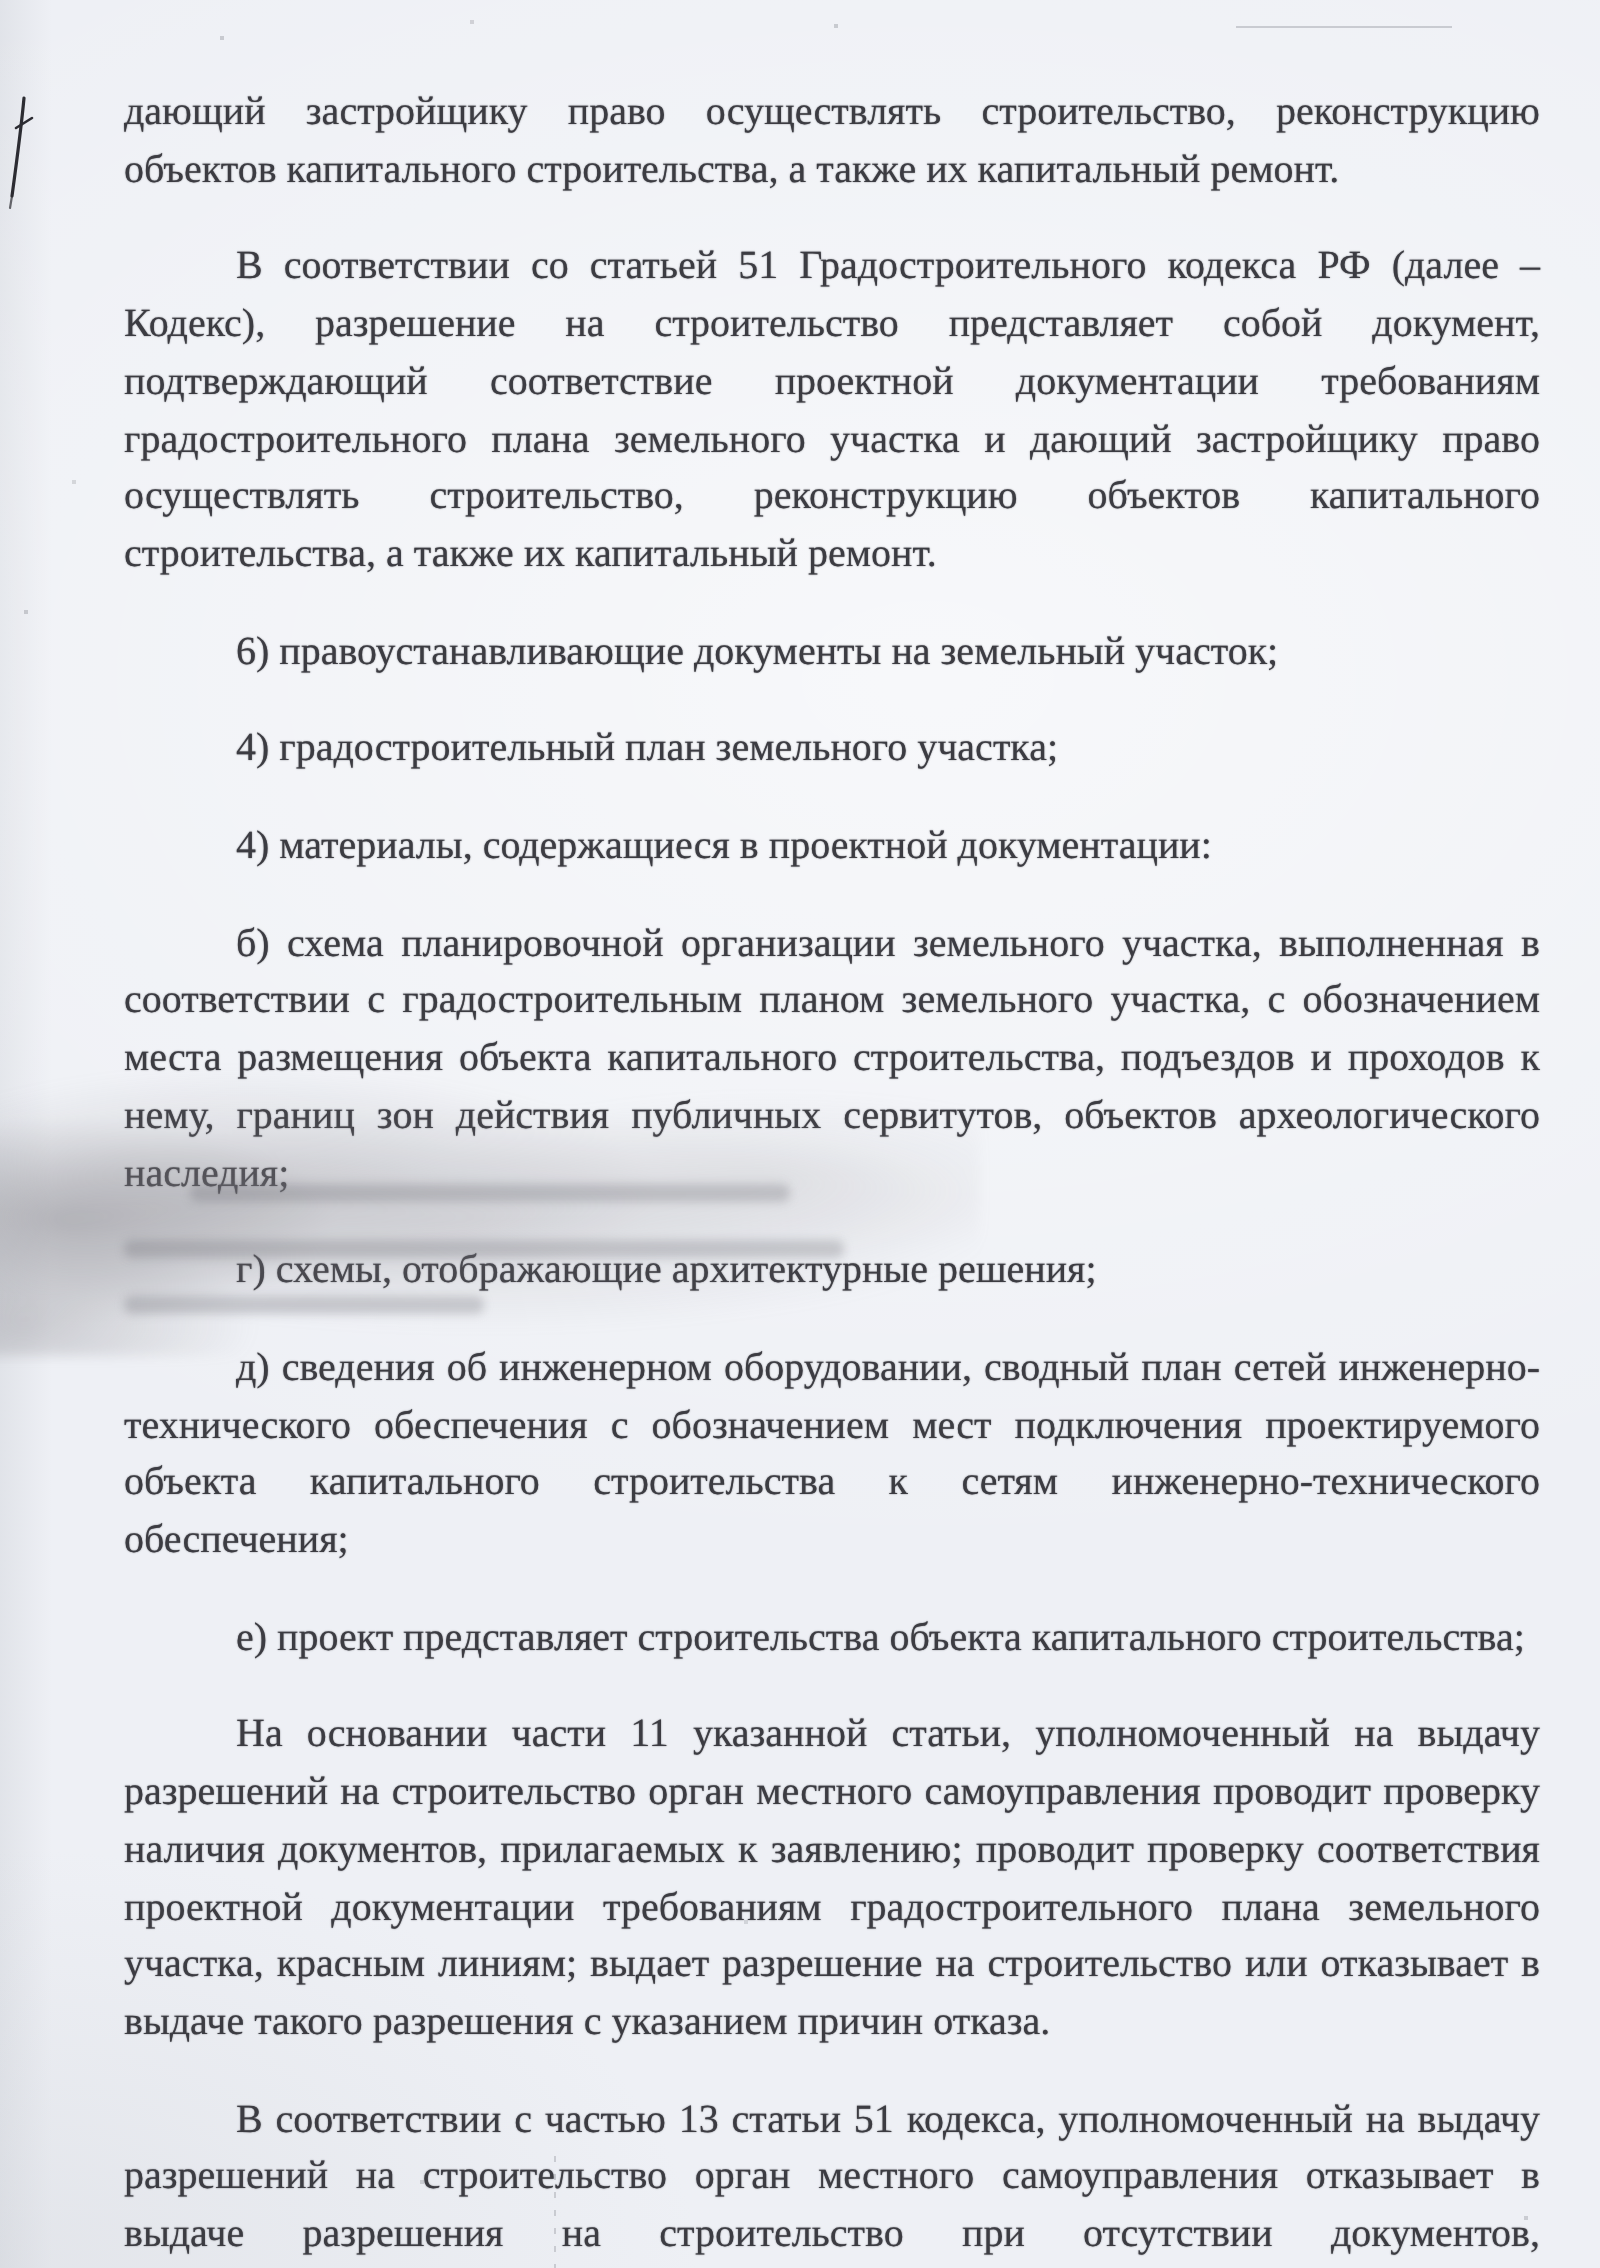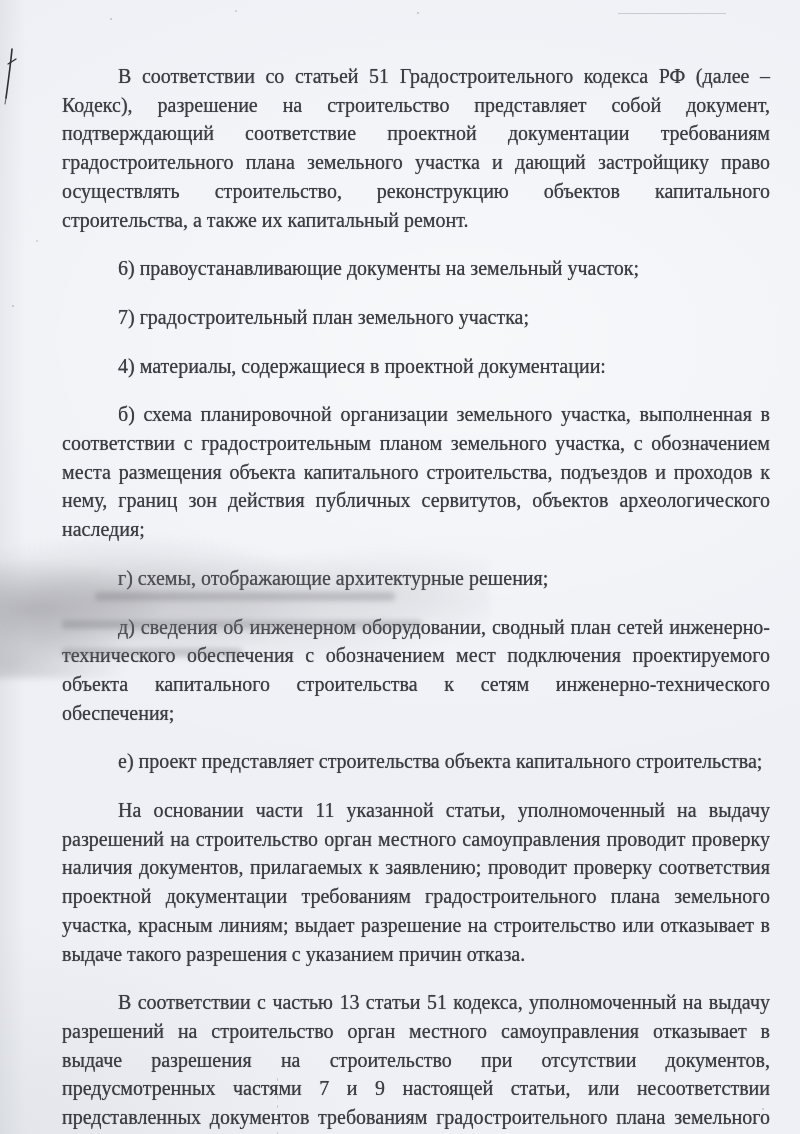--- a/index.html
+++ b/index.html
@@ -125,23 +125,24 @@
 
 <svg class="pen-mark" viewBox="0 0 22 64" aria-hidden="true">
   <path d="M11,3 C10,14 8,30 5,52" fill="none" stroke="#2c2c32" stroke-width="1.6" stroke-linecap="round"></path>
   <path d="M7,18 L15,13" fill="none" stroke="#2c2c32" stroke-width="1.3" stroke-linecap="round"></path>
   <path d="M5,52 L4,58" fill="none" stroke="#2c2c32" stroke-width="1.1" stroke-linecap="round" opacity="0.7"></path>
 </svg>
 
 <div class="streak"></div>
 
 <div class="text-block">
+    <p class="para">дающий застройщику право осуществлять строительство, реконструкцию объектов капитального строительства, а также их капитальный ремонт.</p>
     <p class="para indent">В соответствии со статьей 51 Градостроительного кодекса РФ (далее – Кодекс), разрешение на строительство представляет собой документ, подтверждающий соответствие проектной документации требованиям градостроительного плана земельного участка и дающий застройщику право осуществлять строительство, реконструкцию объектов капитального строительства, а также их капитальный ремонт.</p>
     <p class="para indent">6) правоустанавливающие документы на земельный участок;</p>
-    <p class="para indent">7) градостроительный план земельного участка;</p>
+    <p class="para indent">4) градостроительный план земельного участка;</p>
     <p class="para indent">4) материалы, содержащиеся в проектной документации:</p>
     <p class="para indent">б) схема планировочной организации земельного участка, выполненная в соответствии с градостроительным планом земельного участка, с обозначением места размещения объекта капитального строительства, подъездов и проходов к нему, границ зон действия публичных сервитутов, объектов археологического наследия;</p>
     <p class="para indent">г) схемы, отображающие архитектурные решения;</p>
     <p class="para indent">д) сведения об инженерном оборудовании, сводный план сетей инженерно-технического обеспечения с обозначением мест подключения проектируемого объекта капитального строительства к сетям инженерно-технического обеспечения;</p>
     <p class="para indent">е) проект представляет строительства объекта капитального строительства;</p>
     <p class="para indent">На основании части 11 указанной статьи, уполномоченный на выдачу разрешений на строительство орган местного самоуправления проводит проверку наличия документов, прилагаемых к заявлению; проводит проверку соответствия проектной документации требованиям градостроительного плана земельного участка, красным линиям; выдает разрешение на строительство или отказывает в выдаче такого разрешения с указанием причин отказа.</p>
     <p class="para indent">В соответствии с частью 13 статьи 51 кодекса, уполномоченный на выдачу разрешений на строительство орган местного самоуправления отказывает в выдаче разрешения на строительство при отсутствии документов, предусмотренных частями 7 и 9 настоящей статьи, или несоответствии представленных документов требованиям градостроительного плана земельного участка, а также требованиям, установленным в разрешении на отклонение от предельных параметров разрешенного строительства, реконструкции.</p>
   </div>
 
 <div class="smudge"></div>

